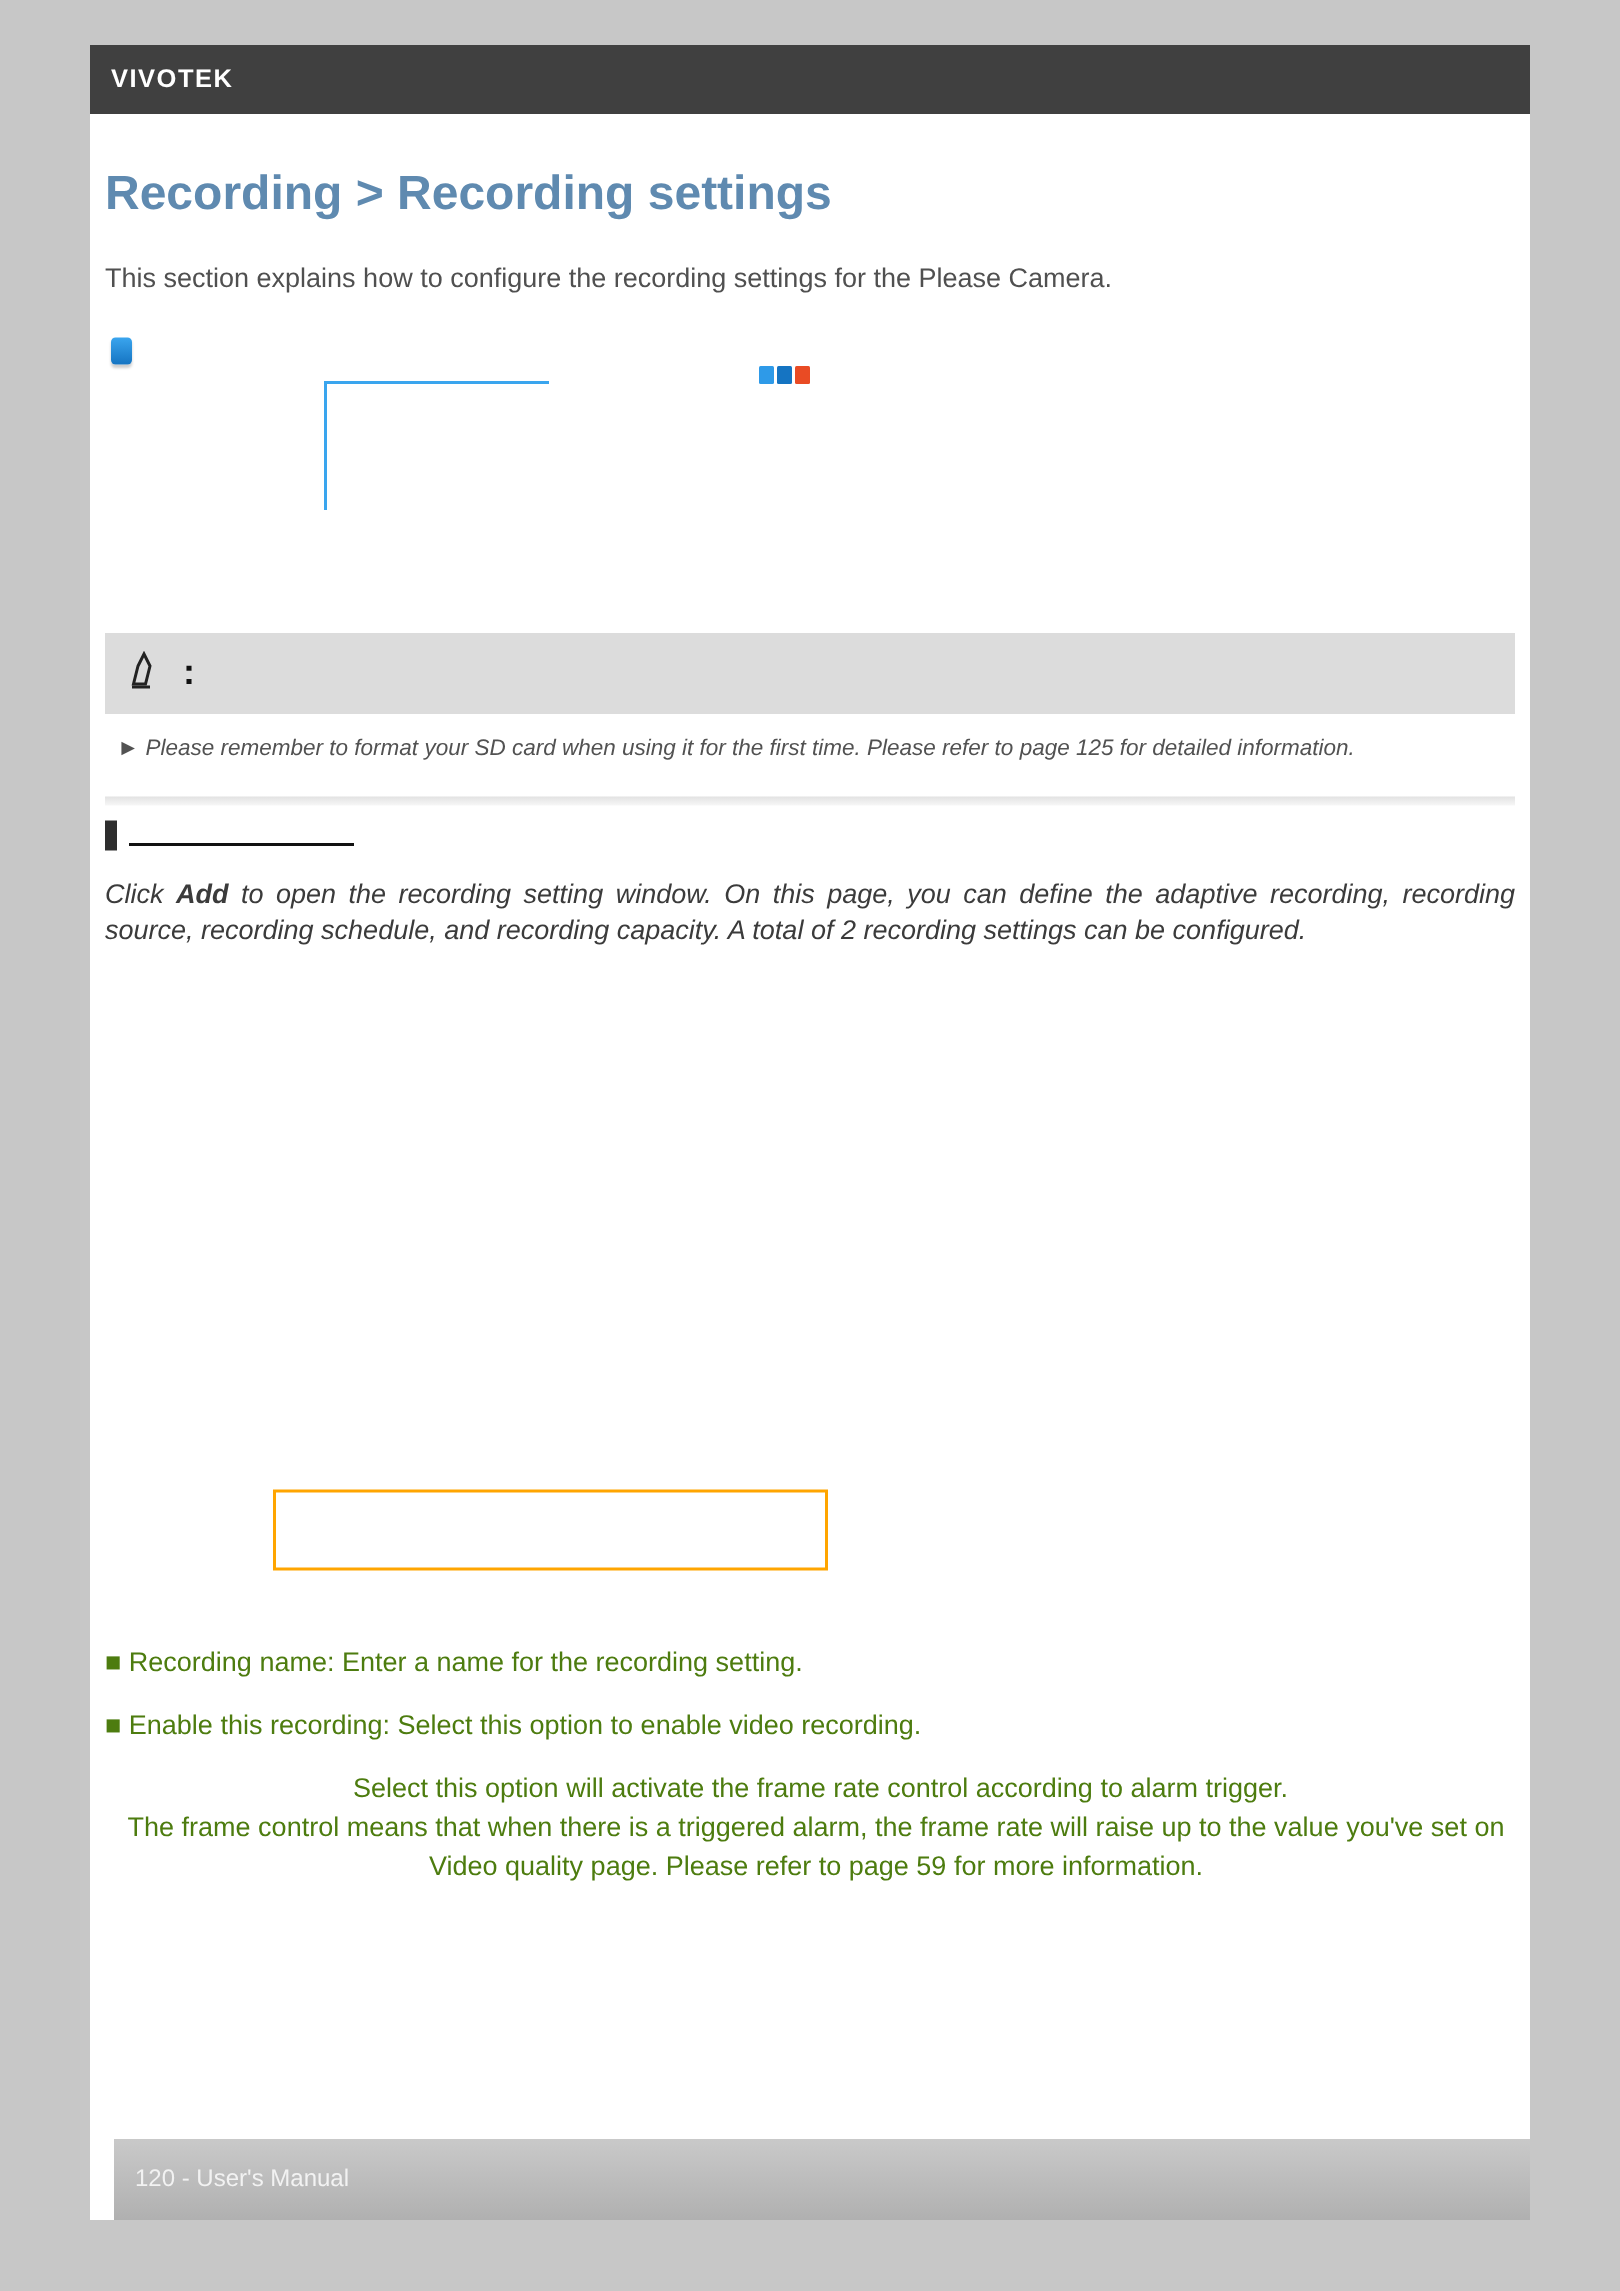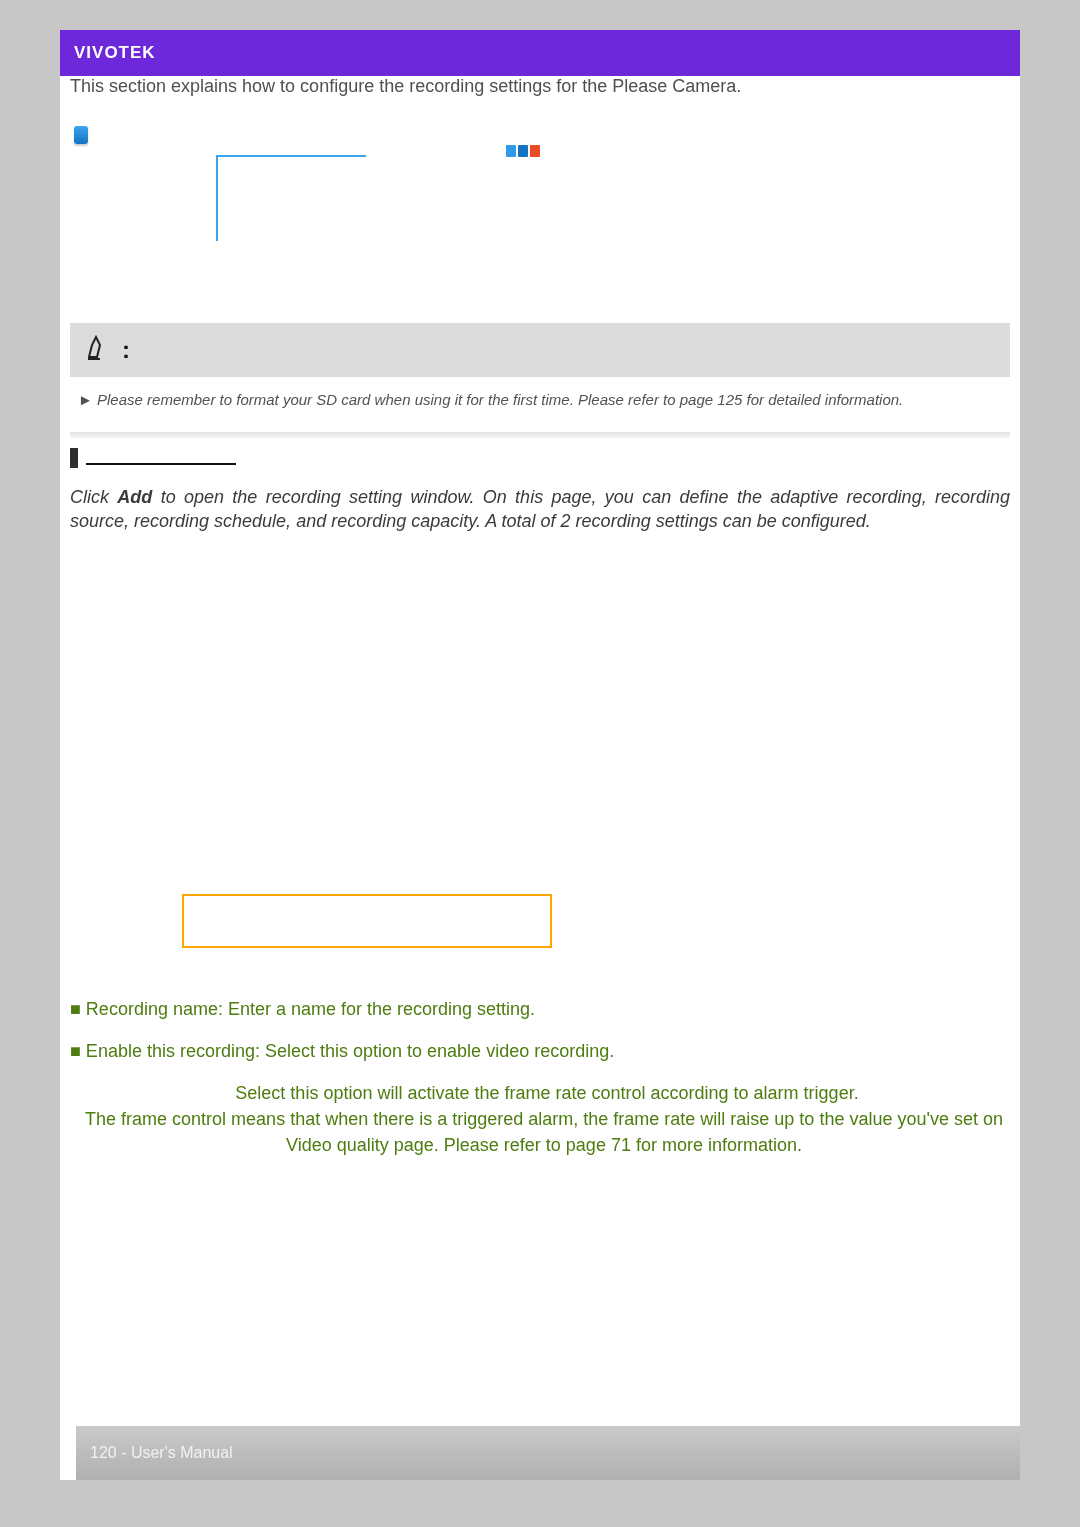--- a/index.html
+++ b/index.html
@@ -13,21 +13,21 @@
   }
   .page {
     position: absolute;
     left: 60px;
     top: 30px;
     width: 960px;
     height: 1450px;
     background: #ffffff;
   }
   .hdr {
-    background: #6d28d9;
+    background: #404040;
     height: 46px;
     display: flex;
     align-items: center;
     padding-left: 14px;
   }
   .hdr-logo {
     color: #ffffff;
     font-weight: bold;
     letter-spacing: 1px;
     font-size: 17px;
@@ -114,20 +114,21 @@
 </style>
 </head>
 <body>
 
 <div class="page">
   <div class="hdr">
     <span class="hdr-logo">VIVOTEK</span>
   </div>
 
   <div class="content">
+    <div class="bc">Recording &gt; Recording settings</div>
     <div class="intro">This section explains how to configure the recording settings for the Please Camera.</div>
 
     <div class="rec-block">
       <span class="blue-icon-1"></span>
       <div class="rec-outline">
         <div class="hair-h"></div>
         <div class="hair-v"></div>
         <div class="mini-icons">
           <span class="sq a"></span>
           <span class="sq"></span>
@@ -162,20 +163,20 @@
     <div class="params">
       <div class="row">
         <span>■ Recording name: Enter a name for the recording setting.</span>
       </div>
       <div style="height:16px"></div>
       <div class="row">
         <span>■ Enable this recording: Select this option to enable video recording.</span>
       </div>
       <div style="height:16px"></div>
       <div class="indent">Select this option will activate the frame rate control according to alarm trigger.</div>
-      <div class="indent" style="margin-left:8px">The frame control means that when there is a triggered alarm, the frame rate will raise up to the value you've set on Video quality page. Please refer to page 71 for more information.</div>
+      <div class="indent" style="margin-left:8px">The frame control means that when there is a triggered alarm, the frame rate will raise up to the value you've set on Video quality page. Please refer to page 59 for more information.</div>
     </div>
   </div>
 
   <div class="footer">
     <span>120 - User's Manual</span>
   </div>
 </div>
 
 </body></html>

